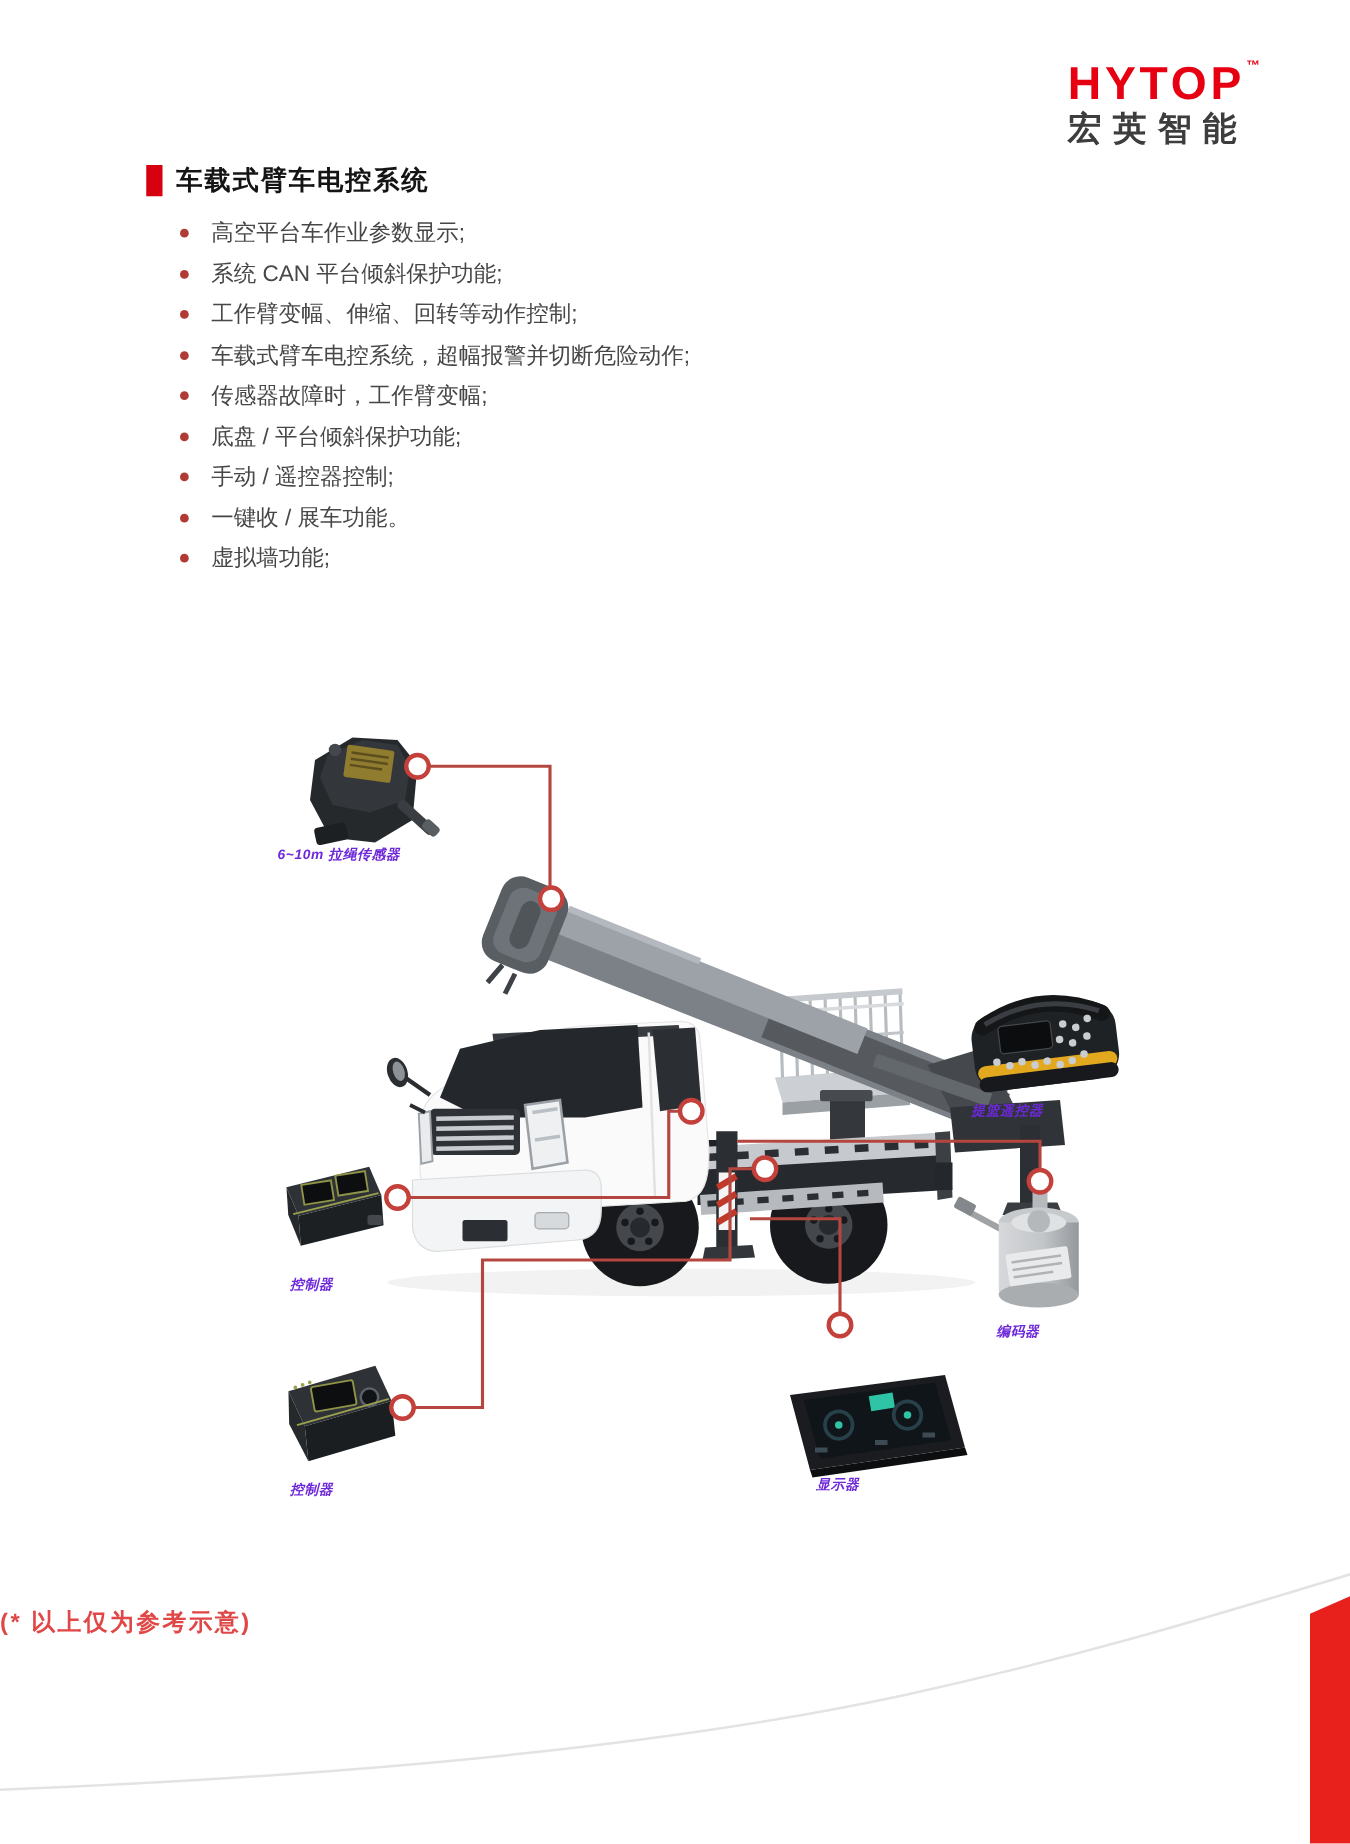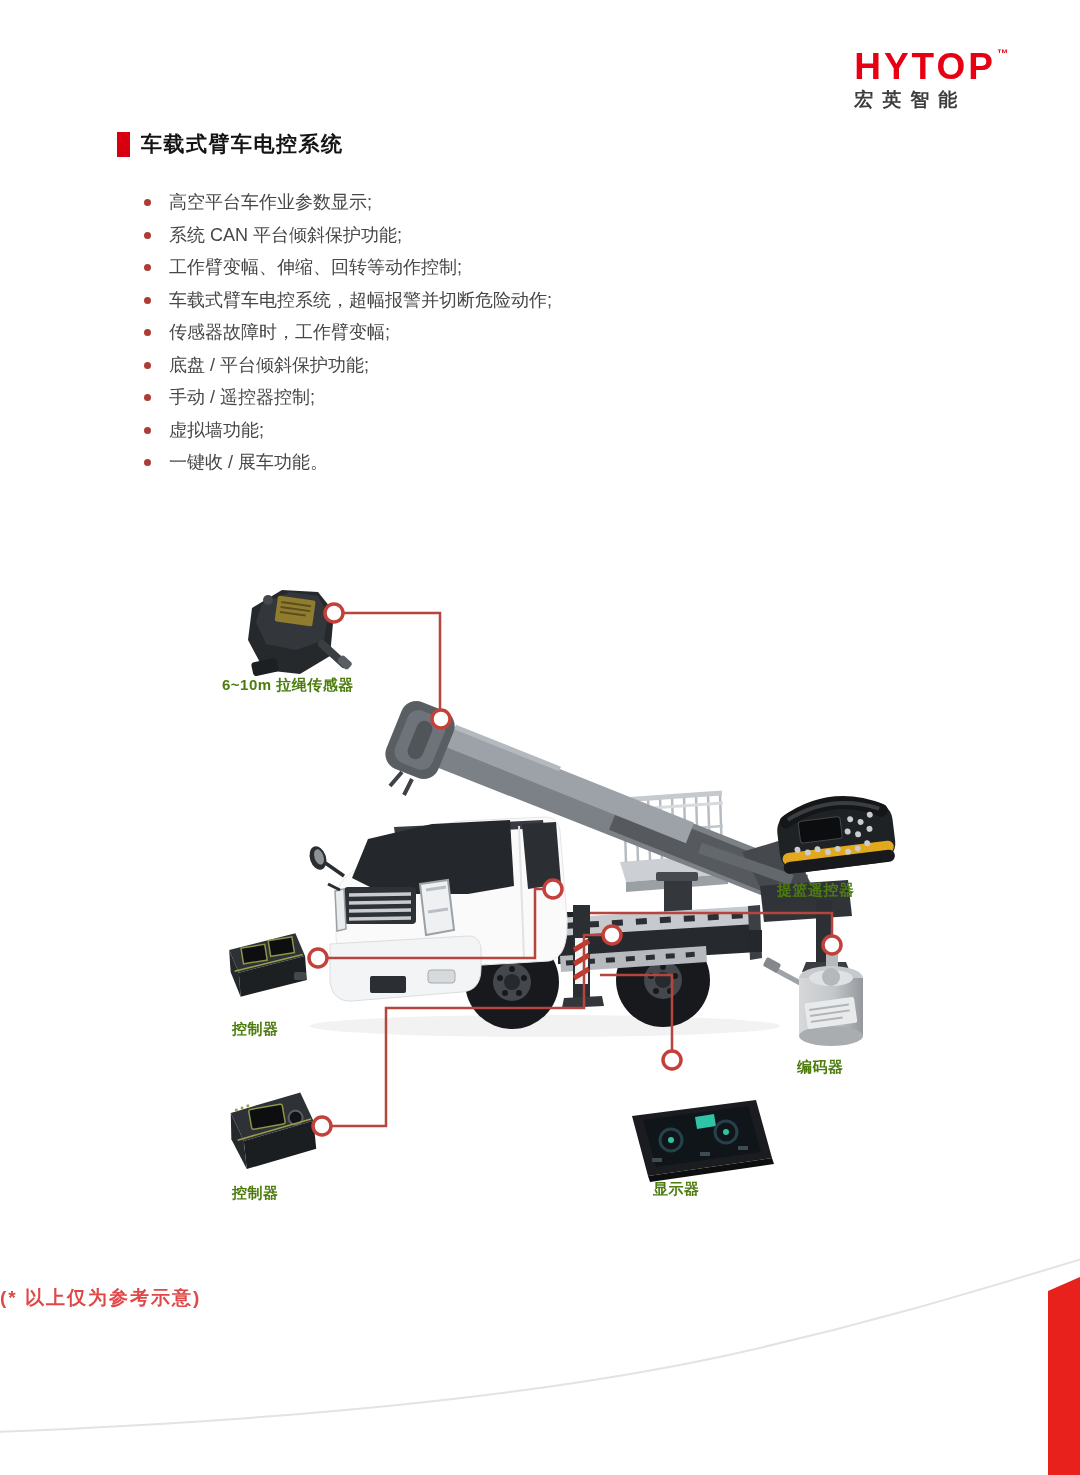--- a/index.html
+++ b/index.html
@@ -4,36 +4,36 @@
 <style>
   html,body{margin:0;padding:0;background:#ffffff;}
   .page{position:relative;width:1080px;height:1475px;background:#ffffff;overflow:hidden;
         font-family:"Liberation Sans","DejaVu Sans",sans-serif;}
   .art{position:absolute;left:0;top:0;width:1080px;height:1475px;z-index:1;}
 
   
   .logo{position:absolute;top:48px;right:72px;z-index:3;line-height:1;}
   .logo .brand{font-size:37px;font-weight:bold;color:#e60012;letter-spacing:3px;}
   .logo .tm{font-size:11px;font-weight:bold;color:#e60012;vertical-align:top;margin-left:1px;}
-  .logo .cn{font-size:19px;font-weight:bold;color:#3d3d3d;letter-spacing:9px;margin-top:5px;}
+  .logo .cn{font-size:27px;font-weight:bold;color:#3d3d3d;letter-spacing:9px;margin-top:5px;}
 
   
   .section-title{position:absolute;left:117px;top:130px;display:flex;align-items:center;z-index:3;justify-content:center;}
   .section-title .bar{width:13px;height:25px;background:#d7000f;margin-right:11px;}
   .section-title h2{margin:0;font-size:21px;font-weight:bold;color:#141414;letter-spacing:1.5px;}
 
   
-  .features{position:absolute;left:141px;top:186px;margin:0;padding:0;list-style:none;z-index:3;}
+  .features{position:absolute;left:141px;top:170px;margin:0;padding:0;list-style:none;z-index:3;}
   .features li{position:relative;padding-left:28px;font-size:18px;line-height:32.5px;color:#474747;}
   .features li::before{content:"";position:absolute;left:3px;top:13px;width:7px;height:7px;
         border-radius:50%;background:#b03a34;}
 
   
-  .dlabel{position:absolute;font-size:15px;font-weight:bold;color:#4d7c0f;
-        white-space:nowrap;z-index:4;letter-spacing:0.5px;}
+  .dlabel{position:absolute;font-size:11px;font-weight:bold;color:#6d28d9;
+        white-space:nowrap;z-index:4;letter-spacing:0.5px;font-style:italic;}
   .lbl-rope{left:222px;top:676px;}
   .lbl-remote{left:777px;top:881px;}
   .lbl-ctrl-top{left:232px;top:1020px;}
   .lbl-encoder{left:797px;top:1058px;}
   .lbl-ctrl-bottom{left:232px;top:1184px;}
   .lbl-display{left:653px;top:1180px;}
 
   
   .footnote{position:absolute;left:0;top:1285px;width:1080px;
         font-size:19px;font-weight:bold;color:#e04848;letter-spacing:2px;z-index:3;}
@@ -56,22 +56,22 @@
   </div>
 
   <ul class="features">
     <li>高空平台车作业参数显示;</li>
     <li>系统 CAN 平台倾斜保护功能;</li>
     <li>工作臂变幅、伸缩、回转等动作控制;</li>
     <li>车载式臂车电控系统，超幅报警并切断危险动作;</li>
     <li>传感器故障时，工作臂变幅;</li>
     <li>底盘 / 平台倾斜保护功能;</li>
     <li>手动 / 遥控器控制;</li>
+    <li>一键收 / 展车功能。</li>
     <li>虚拟墙功能;</li>
-    <li>一键收 / 展车功能。</li>
   </ul>
 
   <div class="dlabel lbl-rope">6~10m 拉绳传感器</div>
   <div class="dlabel lbl-remote">提篮遥控器</div>
   <div class="dlabel lbl-ctrl-top">控制器</div>
   <div class="dlabel lbl-encoder">编码器</div>
   <div class="dlabel lbl-ctrl-bottom">控制器</div>
   <div class="dlabel lbl-display">显示器</div>
 
   <div class="footnote">(* 以上仅为参考示意)</div>

